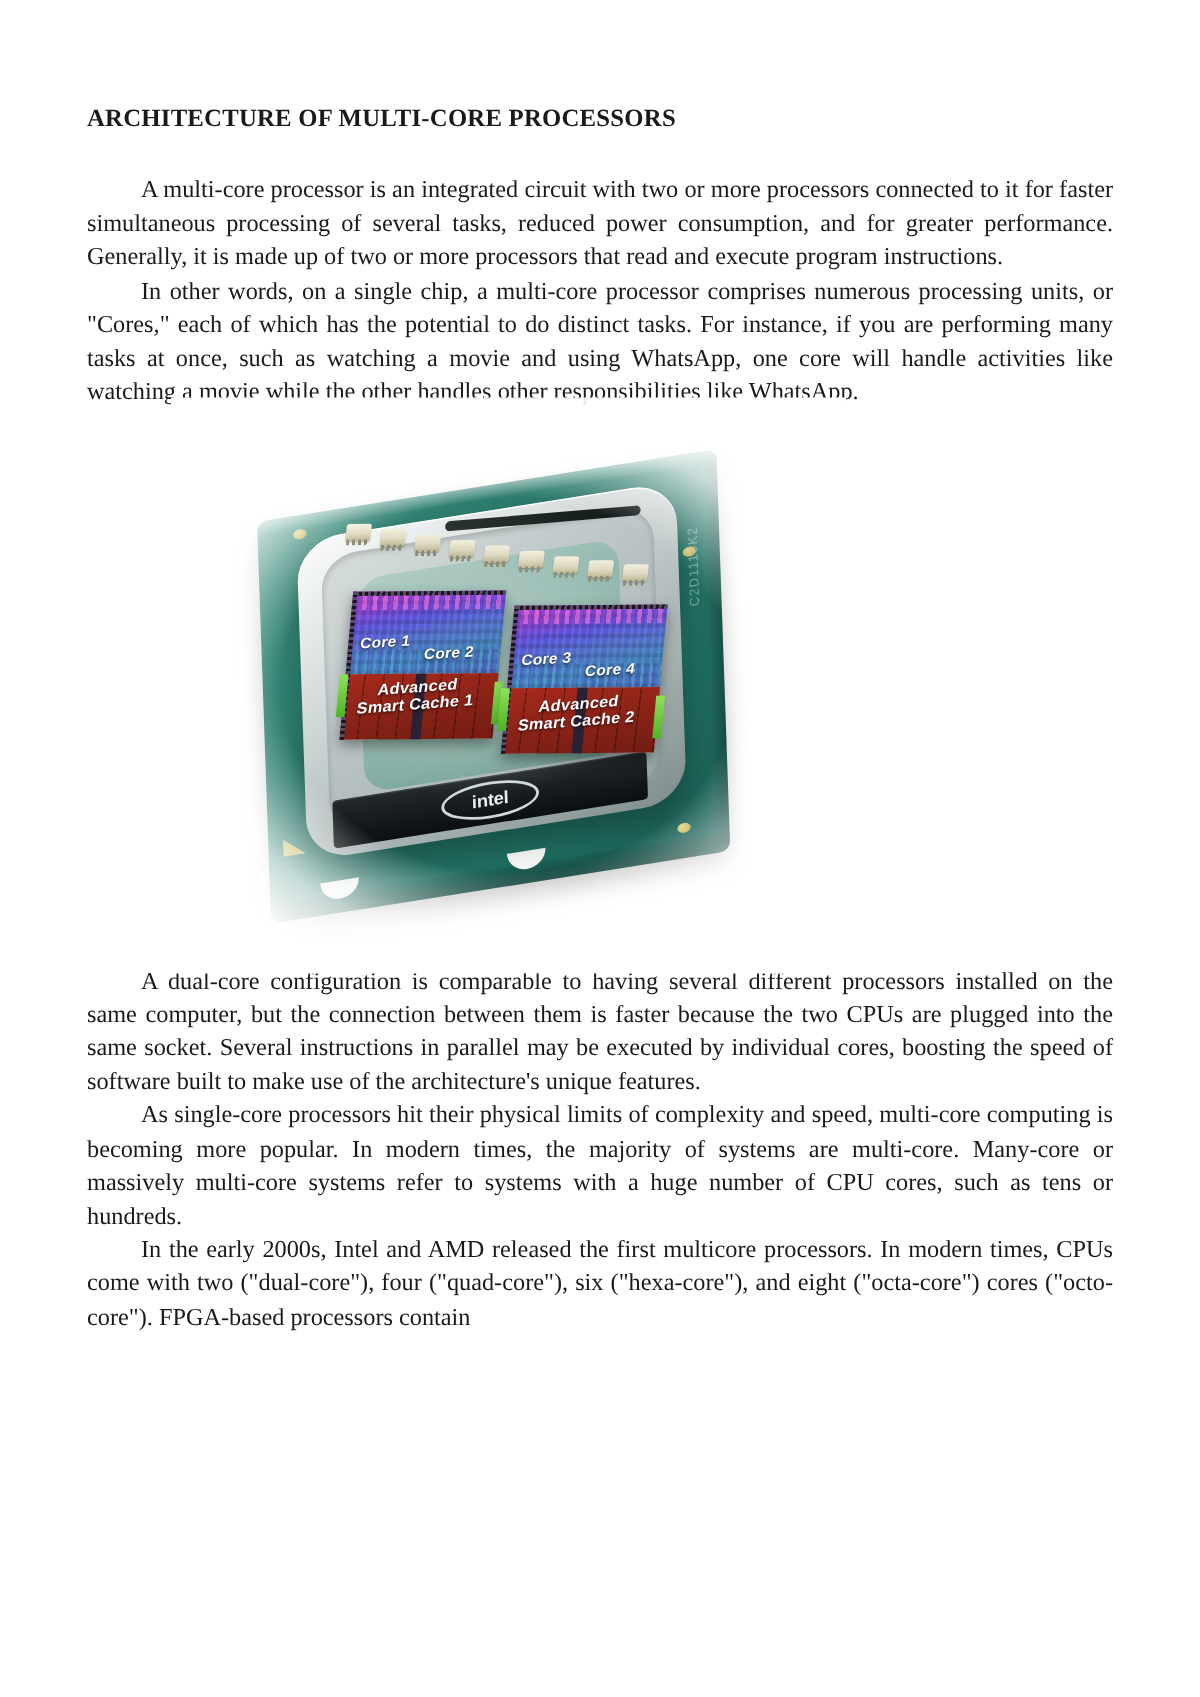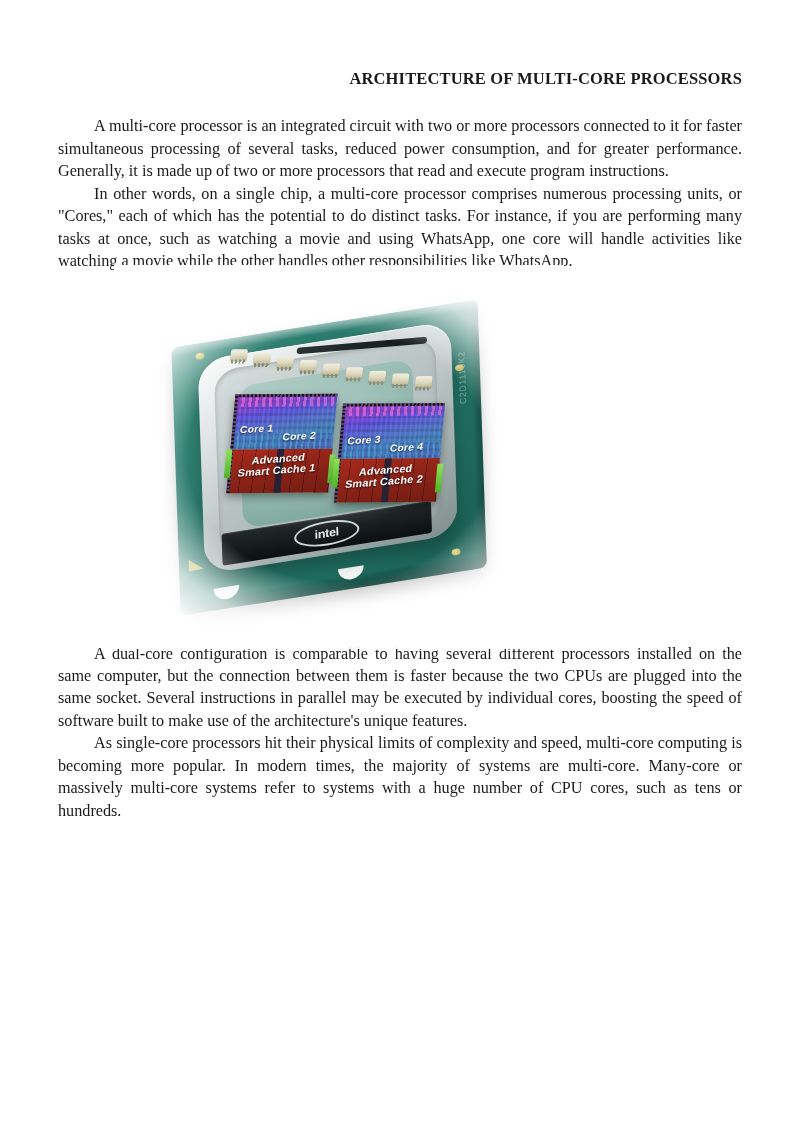--- a/index.html
+++ b/index.html
@@ -27,21 +27,21 @@
   .content {
     position: absolute;
     left: 58px;
     top: 68px;
     width: 684px;
   }
 
   .doc-title {
     font-size: 16.5px;
     font-weight: bold;
-    text-align: right;
+    text-align: left;
     letter-spacing: 0.15px;
     margin: 0 0 26px 0;
     line-height: 1.3;
   }
 
   p.body-para {
     font-size: 16.2px;
     line-height: 1.385;
     text-align: justify;
     text-justify: inter-word;
@@ -474,15 +474,16 @@
         </div>
         <div class="photo-fade"></div>
       </div>
     </div>
 
     <p class="body-para">A dual-core configuration is comparable to having several different processors installed on the same computer, but the connection between them is faster because the two CPUs are plugged into the same socket. Several instructions in parallel may be executed by individual cores, boosting the speed of software built to make use of the architecture's unique features.</p>
 
 
     <p class="body-para"> As single-core processors hit their physical limits of complexity and speed, multi-core computing is becoming more popular. In modern times, the majority of systems are multi-core. Many-core or massively multi-core systems refer to systems with a huge number of CPU cores, such as tens or hundreds.</p>
 
+    <p class="body-para">In the early 2000s, Intel and AMD released the first multicore processors. In modern times, CPUs come with two ("dual-core"), four ("quad-core"), six ("hexa-core"), and eight ("octa-core") cores ("octo-core"). FPGA-based processors contain</p>
 
   </div>
 </div>
 
 </body></html>

